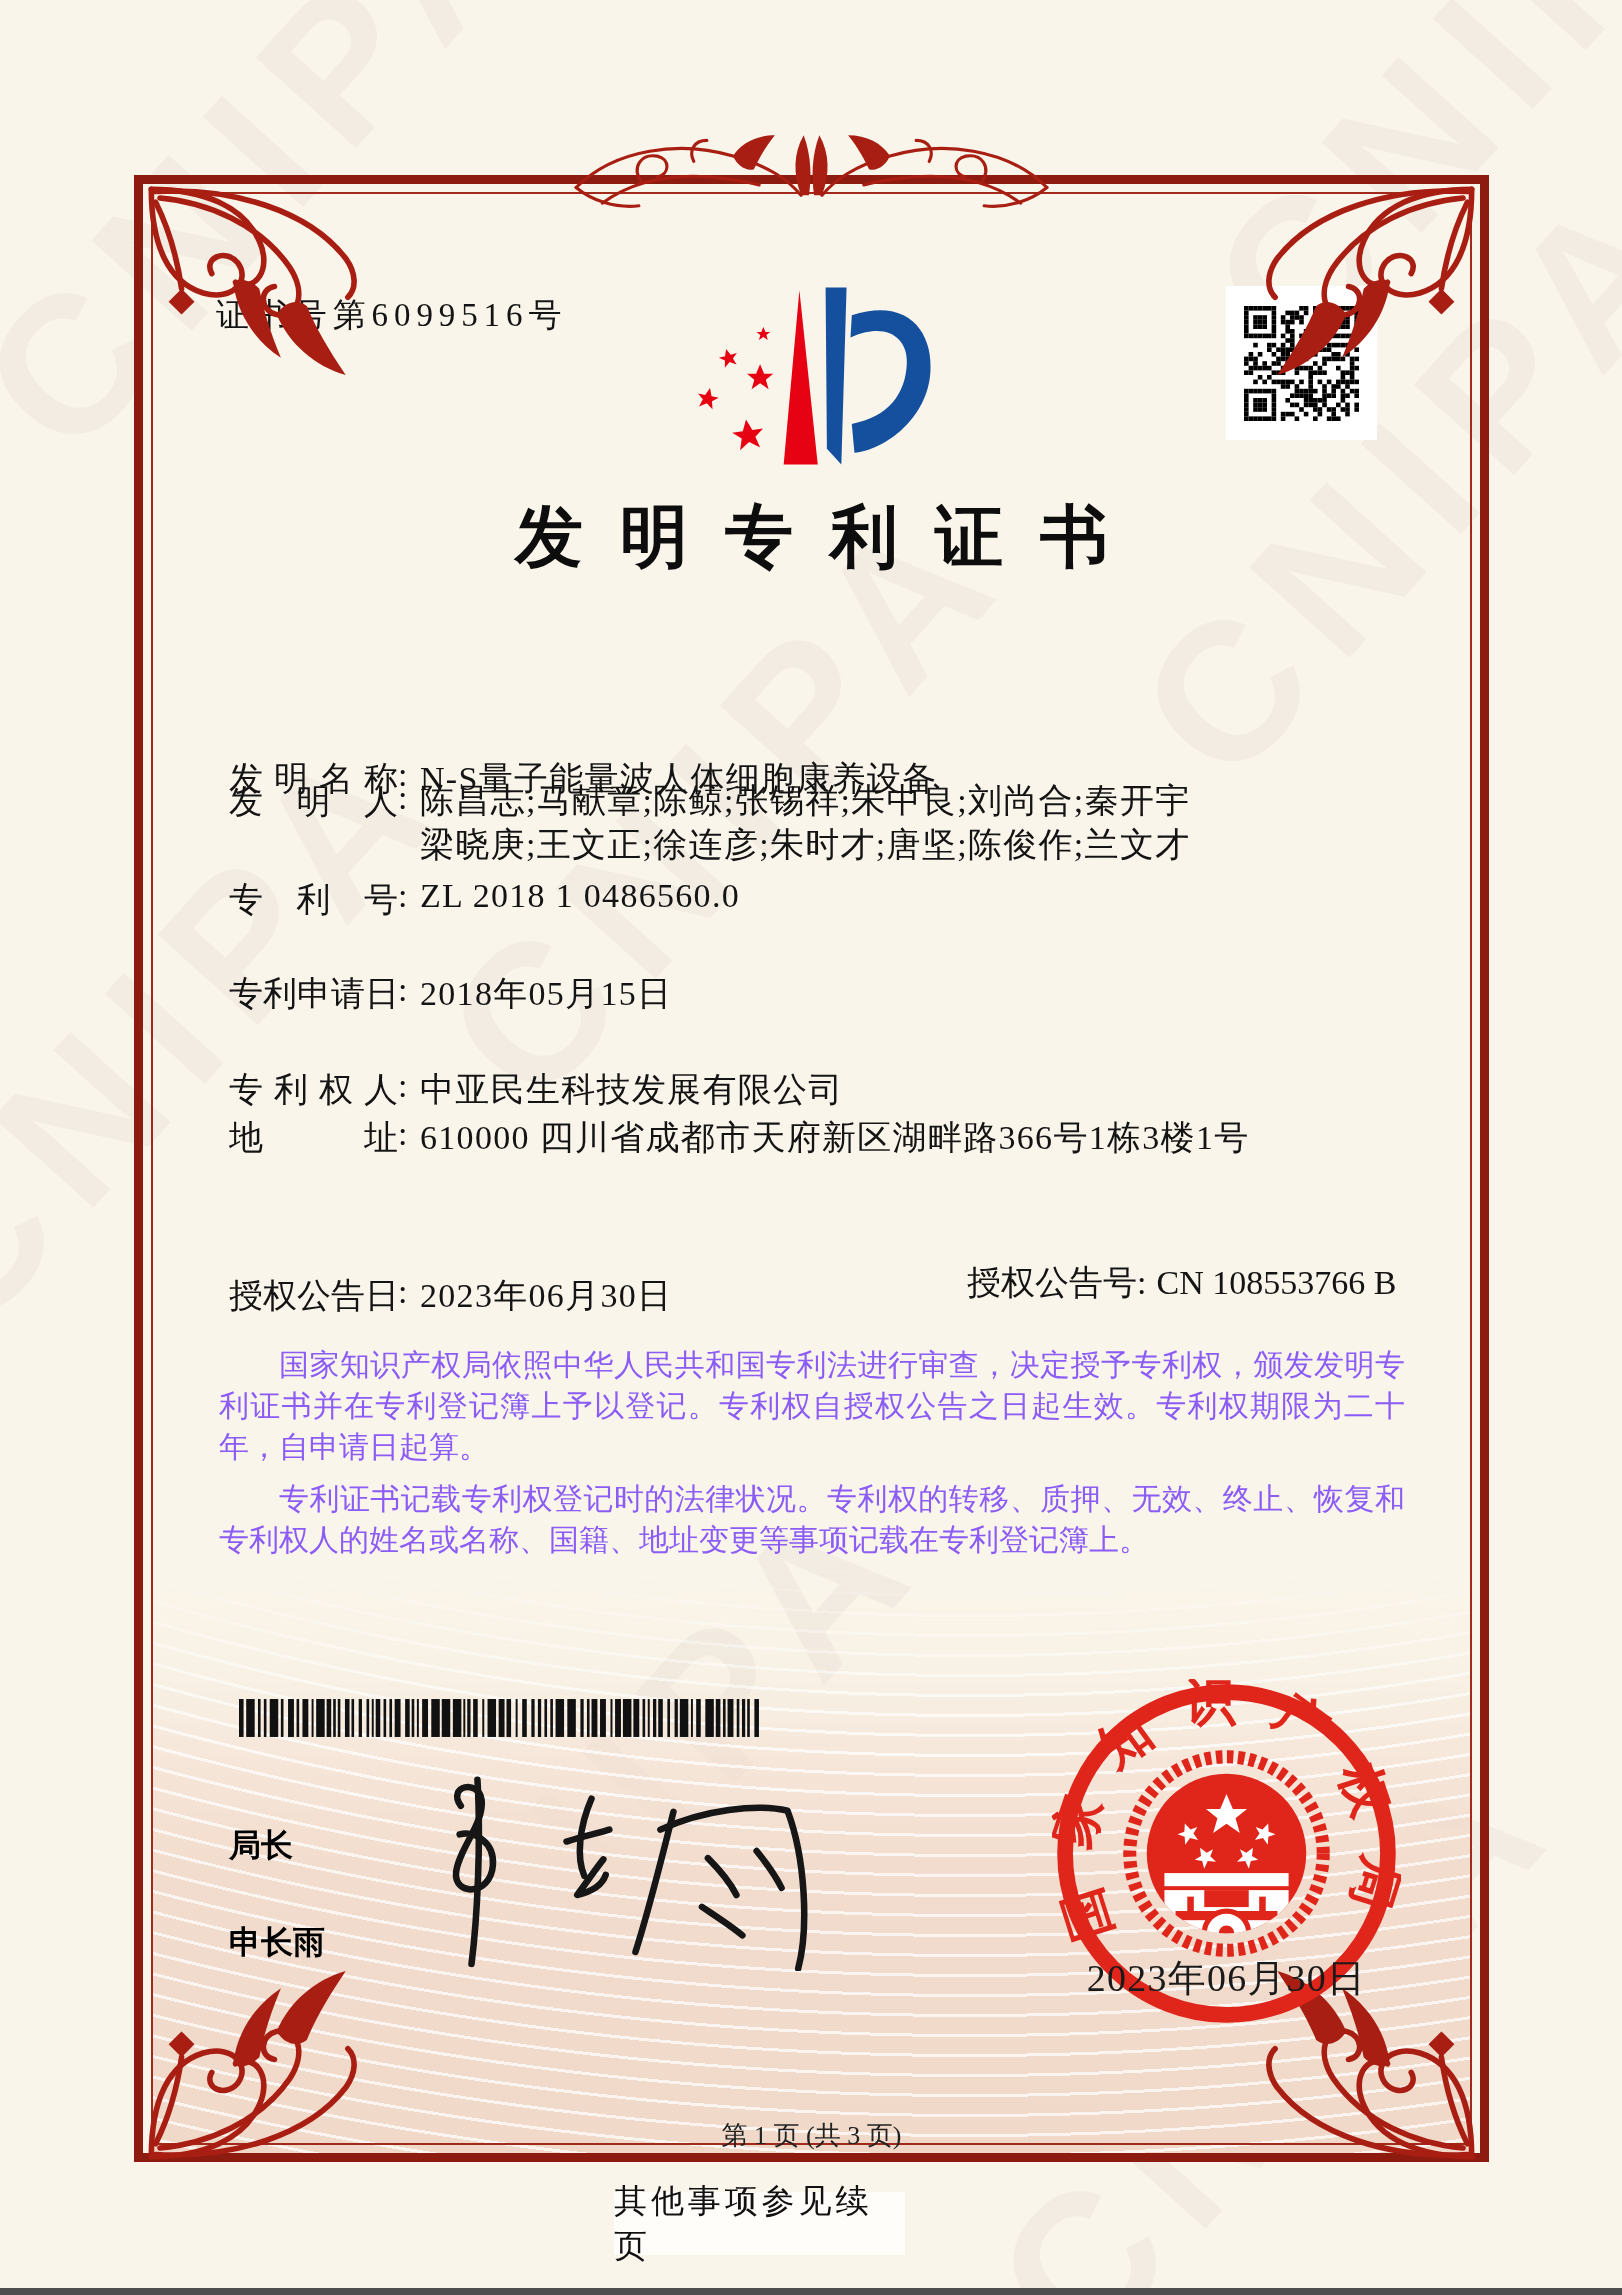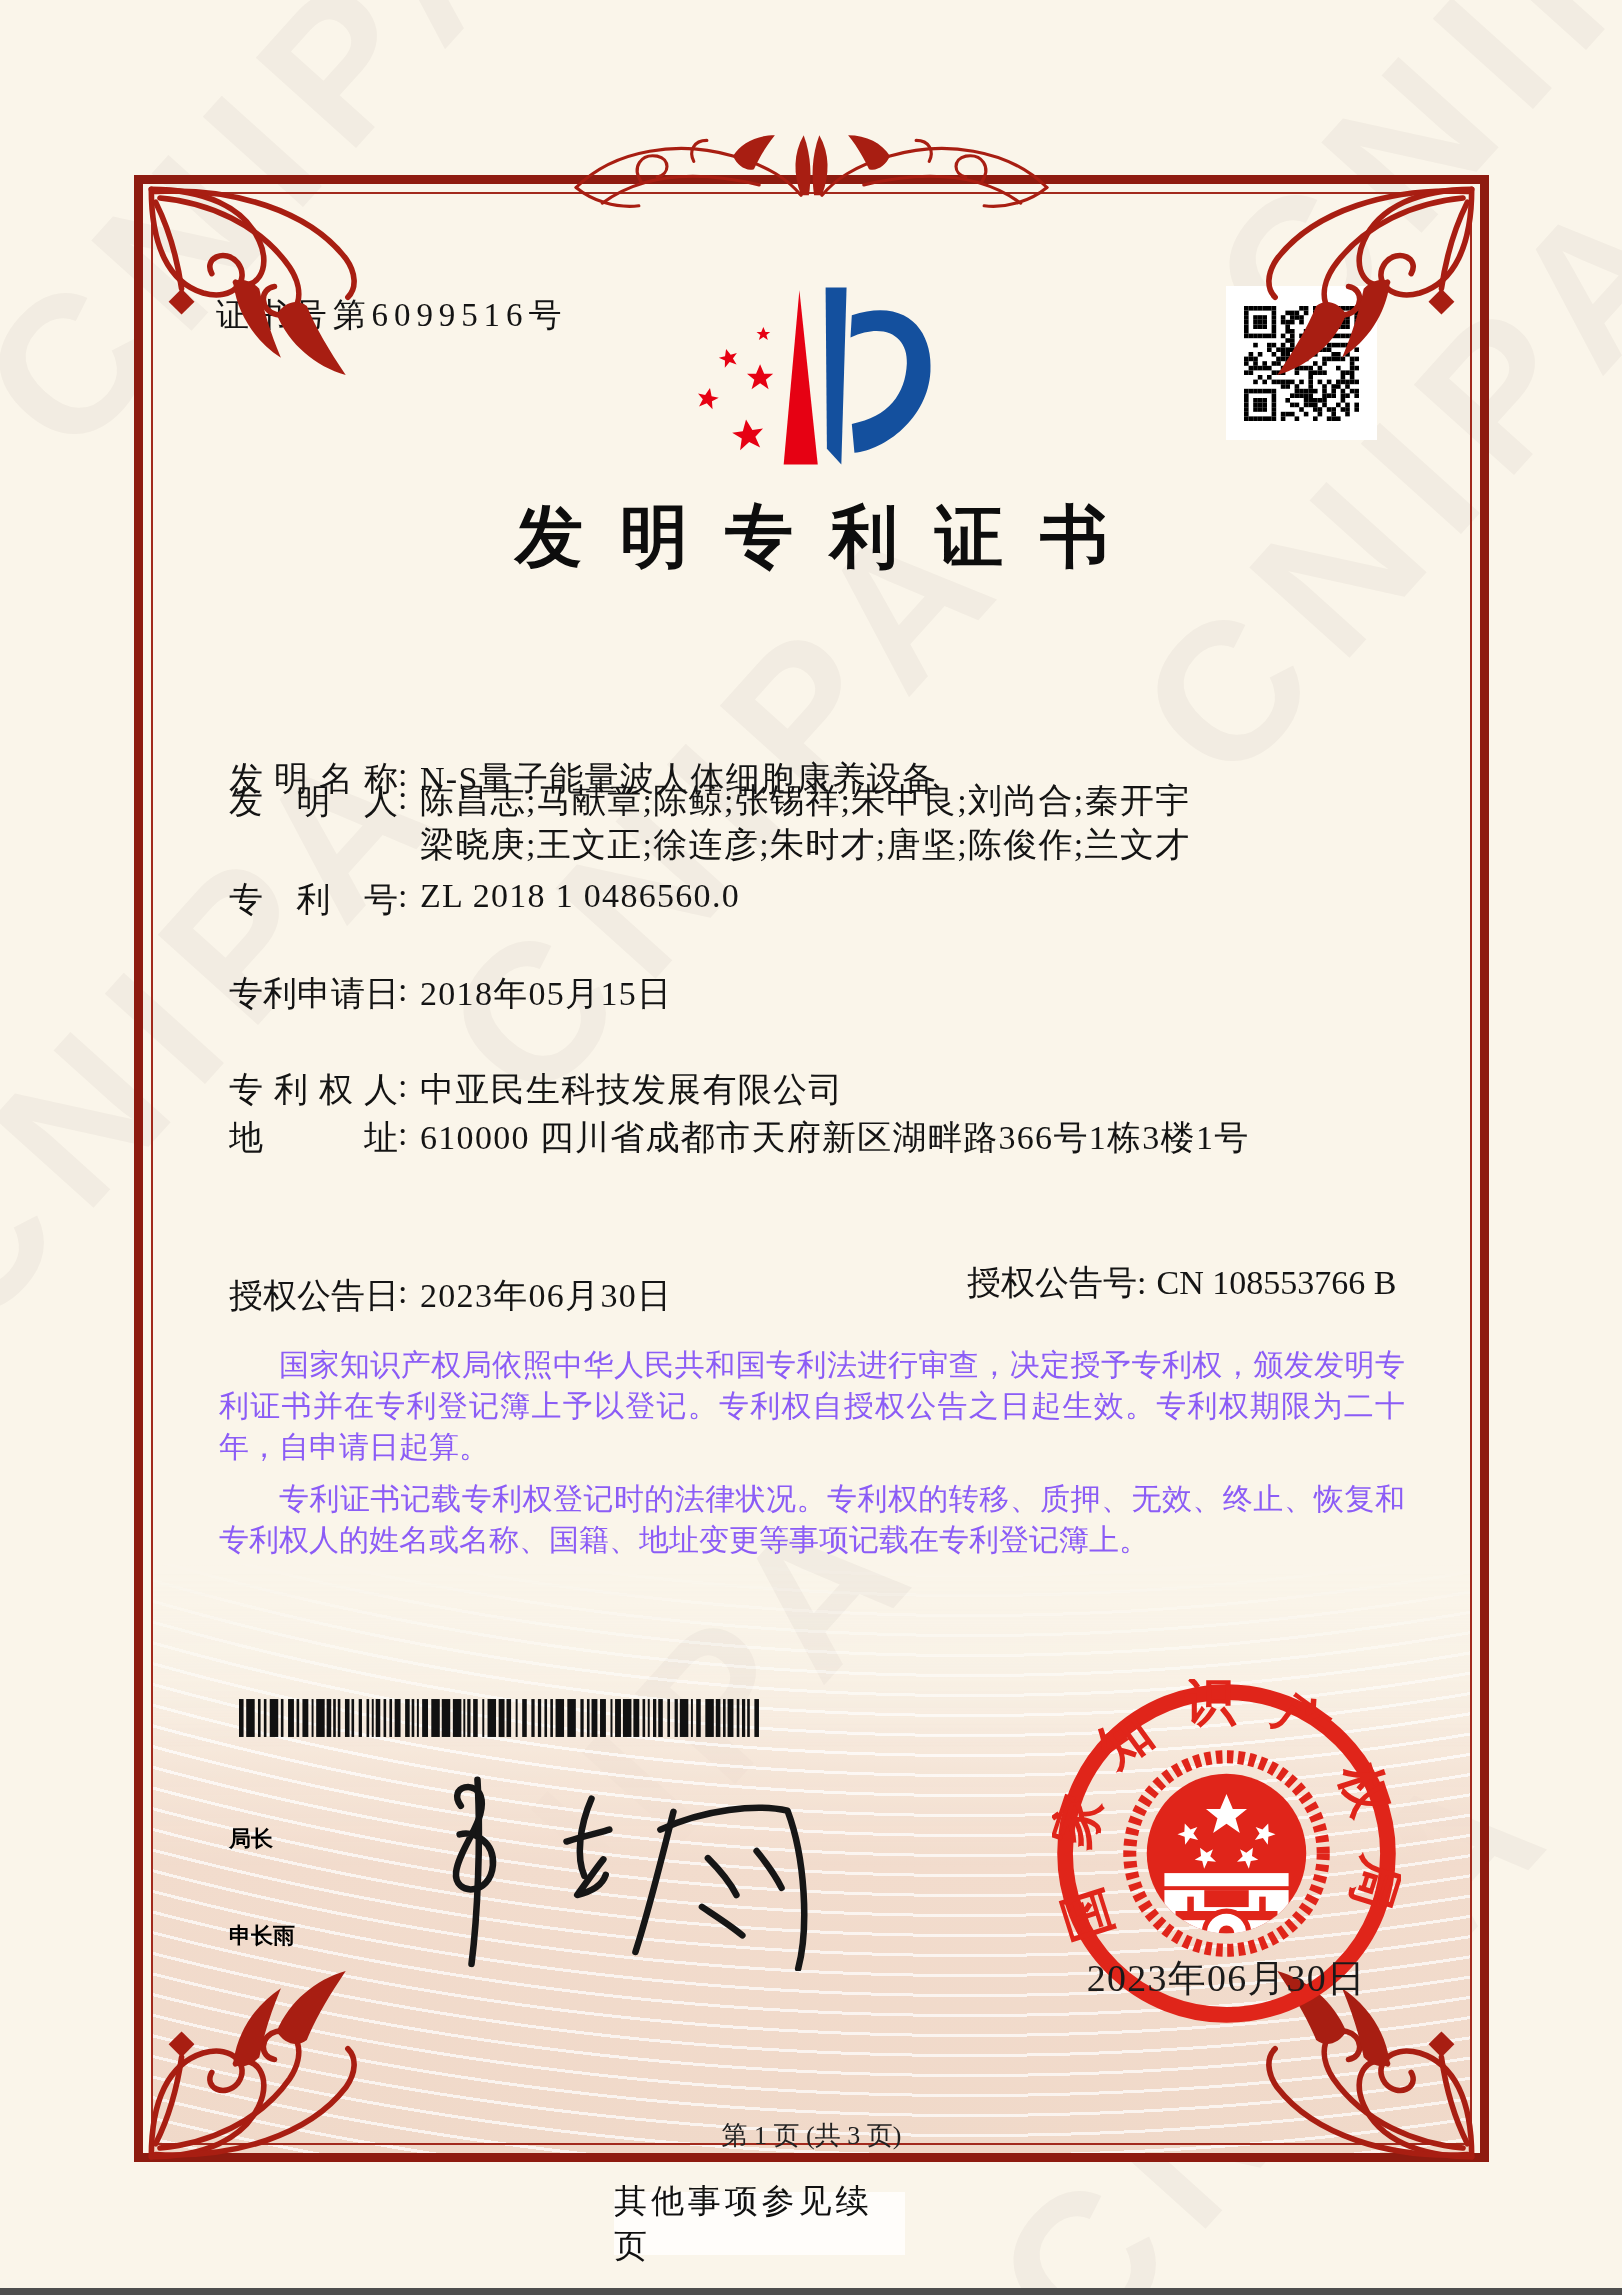--- a/index.html
+++ b/index.html
@@ -62,21 +62,21 @@
   .row2 .colon{display:inline-block;width:19.6px;}
   
   .body-text{
     position:absolute;left:219px;top:1347px;width:1186px;z-index:2;
     font-size:30px;line-height:41px;text-align:justify;color:#8b5cf6;font-family:Liberation Mono, monospace;
   }
   .body-text p{margin:0 0 11px 0;text-indent:60px;}
   
   .barcode{position:absolute;left:239px;top:1699px;z-index:2;}
   .sig-titles{position:absolute;left:229px;z-index:4;
-    font-family:"Liberation Sans","DejaVu Sans",sans-serif;font-weight:bold;font-size:22px;color:#000;}
+    font-family:"Liberation Sans","DejaVu Sans",sans-serif;font-weight:bold;font-size:32px;color:#000;}
   .signature{position:absolute;left:404px;top:1775px;z-index:4;}
   .seal{position:absolute;left:1052px;top:1679px;z-index:4;}
   .page-num{position:absolute;left:0;right:0;top:2118px;text-align:center;font-size:26px;z-index:2;color:#222;}
   .note-box{
     position:absolute;left:614px;top:2192px;width:291px;height:63px;background:#fffdfa;z-index:2;
     display:flex;align-items:center;justify-content:center;
     font-size:33px;letter-spacing:3.9px;color:#111;
   }
   .scan-strip{position:absolute;left:0;top:2288px;width:1623px;height:7.9px;background:#4e4e4e;z-index:5;}
 </style>

